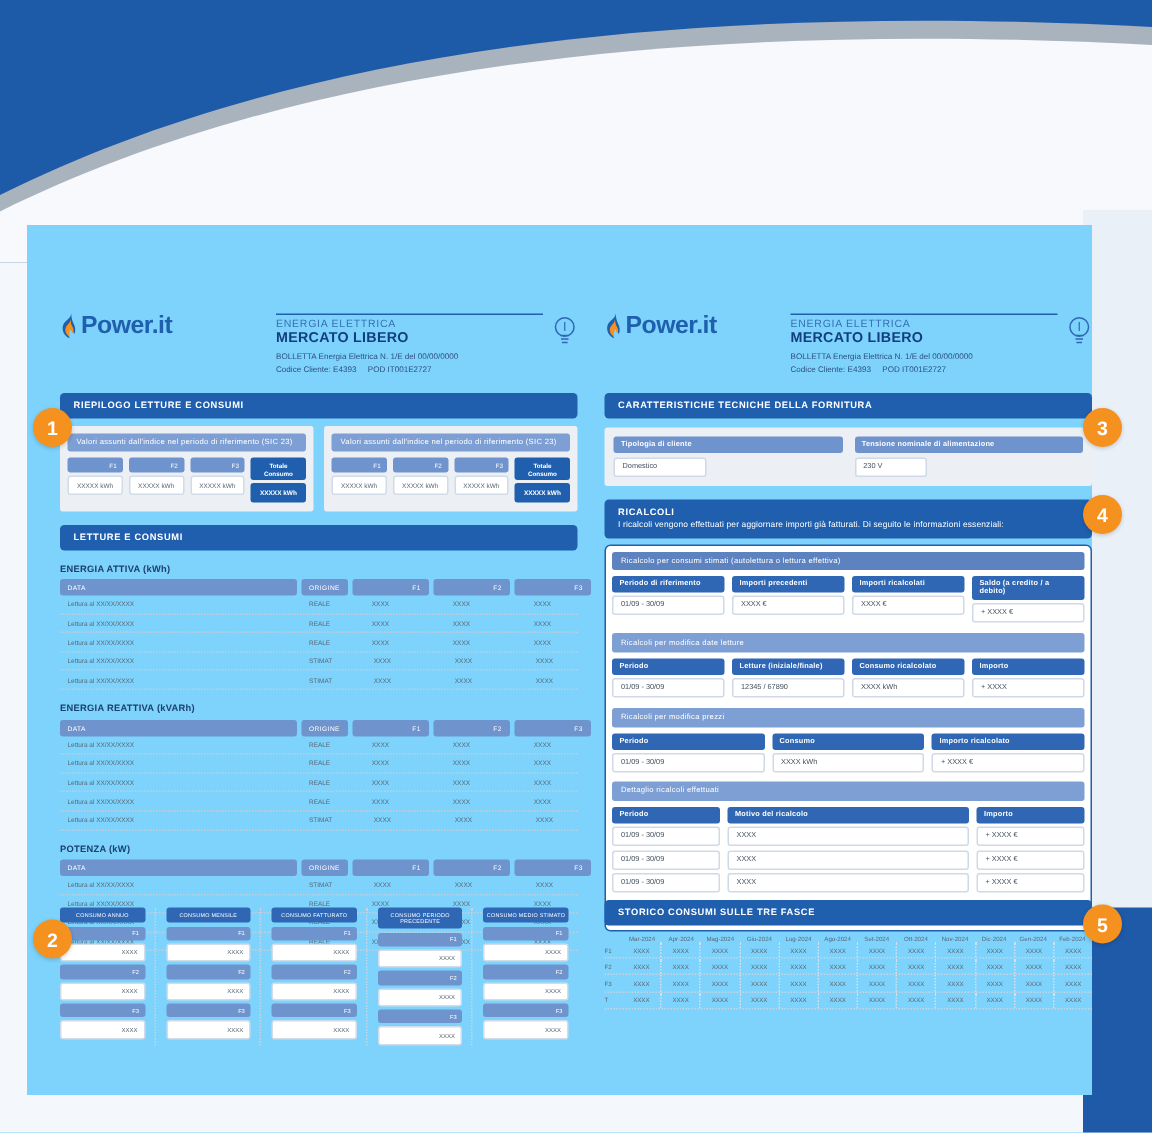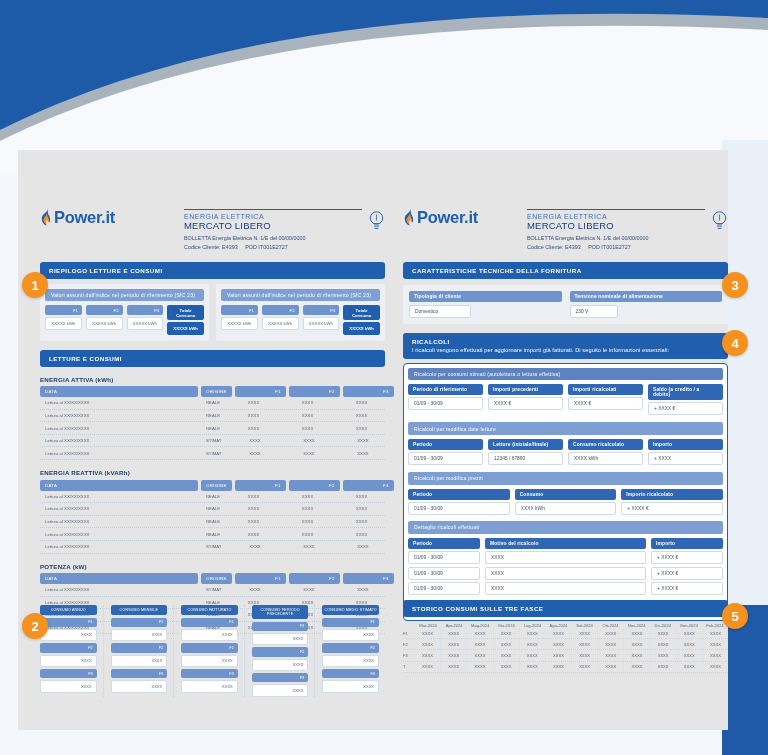--- a/index.html
+++ b/index.html
@@ -13,36 +13,36 @@
 
   
   .banner-wrap { position: absolute; top: 0; left: 0; width: 768px; height: 175px; overflow: hidden; }
   .banner-wrap svg { display: block; }
 
   
   .right-band { position: absolute; top: 140px; right: 0; width: 46px; bottom: 0; background: #eaf0f8; }
   .corner-blue { position: absolute; right: 0; bottom: 0; width: 46px; height: 150px; background: #1e5aa8; }
 
   
-  .sheet { position: absolute; left: 18px; top: 150px; width: 710px; height: 580px; background: #e5e5e5; }
+  .sheet { position: absolute; left: 18px; top: 150px; width: 710px; height: 580px; background: #7dd3fc; }
 
   
   .col { position: absolute; }
   .left-col { left: 22px; top: 58px; width: 345px; }
   .right-col { left: 385px; top: 58px; width: 325px; }
 
   .brandrow { display: flex; align-items: flex-start; justify-content: space-between; margin-bottom: 12px; height: 42px;}
   .logo { display: flex; align-items: center; gap: 1px; }
   .logo-flame { width: 13px; height: 18px; position: relative; }
   .logo-text { font-size: 16.5px; font-weight: bold; color: #1f5fae; letter-spacing: -0.3px; }
 
   .bill-meta { width: 178px; padding-top: 1px; }
   .bill-meta .rule { height: 1.4px; background: #1f5fae; margin-bottom: 3px; }
   .bill-meta .t1 { font-size: 7px; color: #3a6fb5; letter-spacing: 0.5px; }
-  .bill-meta .t2 { font-size: 9.5px; color: #123e7d; font-weight: normal; letter-spacing: 0.2px; margin-bottom: 3px;}
+  .bill-meta .t2 { font-size: 9.5px; color: #123e7d; font-weight: bold; letter-spacing: 0.2px; margin-bottom: 3px;}
   .bill-meta .t3 { font-size: 5.4px; color: #2f4f80; line-height: 1.55; }
   .meta-wrap { display:flex; gap: 6px; align-items: flex-start; }
   .bulb { width: 17px; height: 24px; flex: none; padding-top: 2px;}
 
   
   .secbar {
     background: #1f5fae; color: #fff; font-size: 6.2px; font-weight: bold;
     letter-spacing: 0.45px; padding: 5px 9px; border-radius: 3px;
   }
   .secbar.tall { padding: 5px 9px 6px; }

